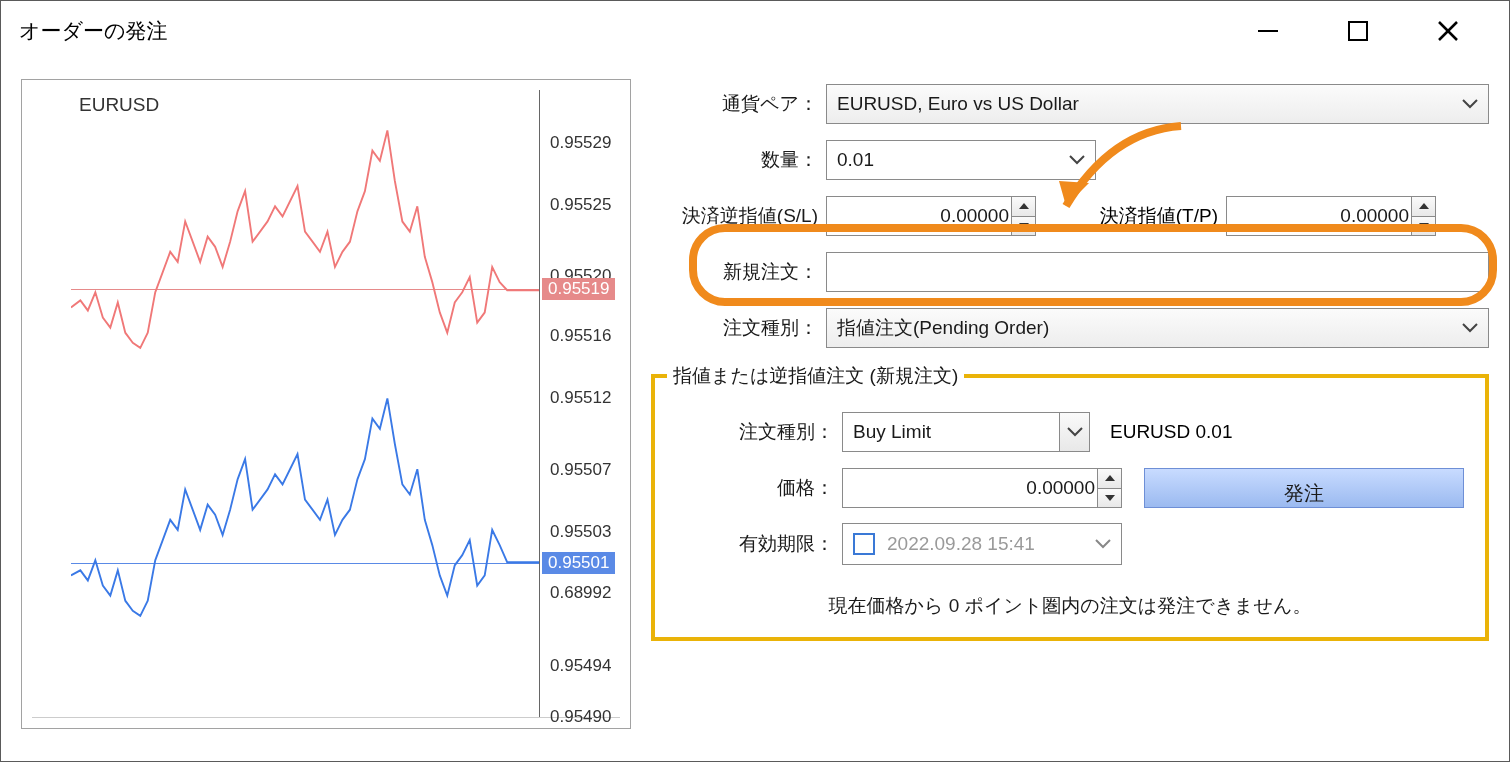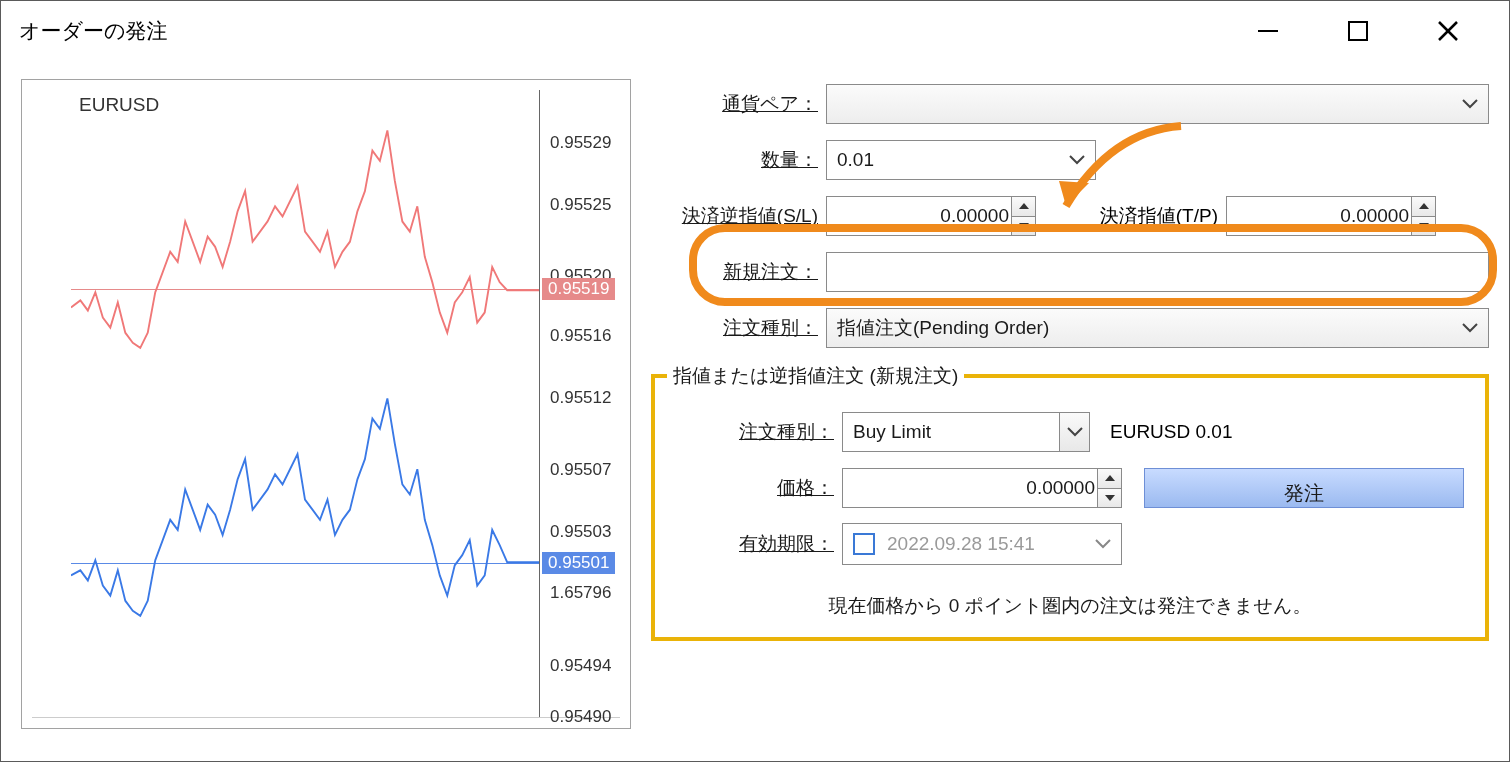--- a/index.html
+++ b/index.html
@@ -116,21 +116,20 @@
     margin-bottom: 14px;
     min-height: 42px;
   }
   .form-label {
     width: 175px;
     text-align: right;
     padding-right: 8px;
     font-size: 19px;
     color: #1a1a1a;
     white-space: nowrap;
-    text-decoration: underline;
   }
   .select, .combo, .input, .spinner {
     height: 40px;
     border: 1px solid #8a8a8a;
     background: linear-gradient(#fbfbfb,#ededed);
     display: flex;
     align-items: center;
     padding: 0 10px;
     font-size: 19px;
     color: #1a1a1a;
@@ -269,32 +268,33 @@
         <div class="chart-axis">
           <div class="ytick" style="top:8.5%;">0.95529</div>
           <div class="ytick" style="top:18.3%;">0.95525</div>
           <div class="ytick" style="top:29.7%;">0.95520</div>
           <div class="price-tag ask" style="top:31.8%;">0.95519</div>
           <div class="ytick" style="top:39.3%;">0.95516</div>
           <div class="ytick" style="top:49.1%;">0.95512</div>
           <div class="ytick" style="top:60.6%;">0.95507</div>
           <div class="ytick" style="top:70.5%;">0.95503</div>
           <div class="price-tag bid" style="top:75.4%;">0.95501</div>
-          <div class="ytick" style="top:80.3%;">1.65796</div>
+          <div class="ytick" style="top:80.3%;">0.68992</div>
           <div class="ytick" style="top:91.8%;">0.95494</div>
           <div class="ytick" style="top:100%;">0.95490</div>
         </div>
       </div>
     </div>
 
     <div class="form-panel">
 
       <div class="form-row">
         <div class="form-label">通貨ペア：</div>
         <div class="select" style="flex:1;">
+          <span>EURUSD, Euro vs US Dollar</span>
           <span class="caret">
               <svg width="16" height="10">
                 <polyline points="1,1 8,8 15,1" fill="none" stroke="#444" stroke-width="2"></polyline>
               </svg>
             </span>
         </div>
       </div>
 
       <div class="form-row">
         <div class="form-label">数量：</div>

